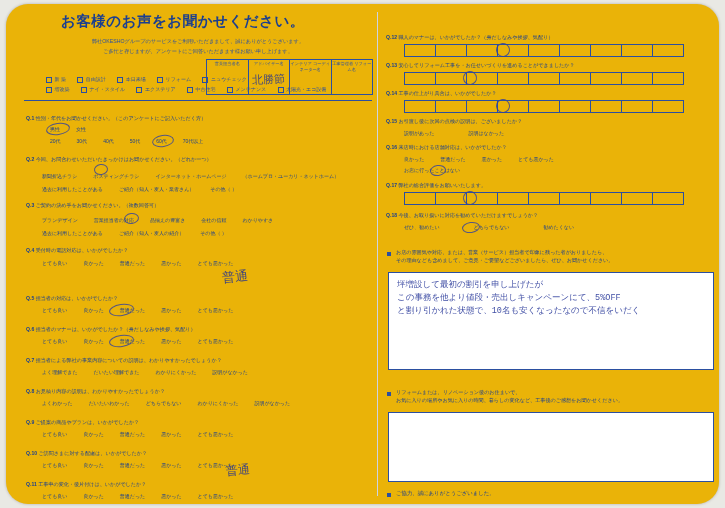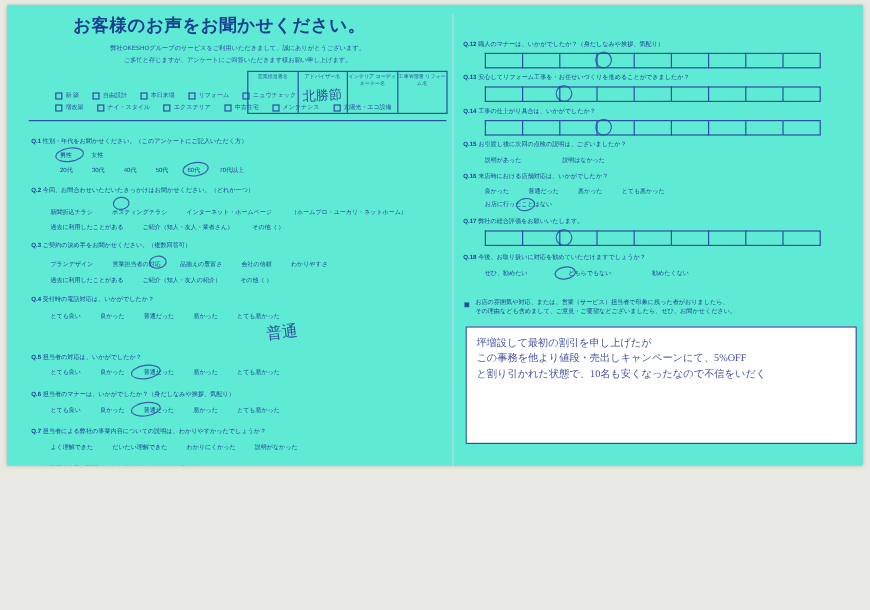--- a/index.html
+++ b/index.html
@@ -3,24 +3,25 @@
 <meta charset="utf-8">
 <style>
   html,body{margin:0;padding:0;}
   body{
     width:725px;height:508px;
     background:#e9e9e4;
     font-family:"Liberation Sans","DejaVu Sans",sans-serif;
     overflow:hidden;
   }
   .sheet{
-    position:absolute;left:6px;top:4px;width:713px;height:384px;
-    background:#5eead4;
+    position:absolute;left:6px;top:4px;width:713px;height:500px;
+    background:#eab308;
     box-shadow:0 0 3px rgba(0,0,0,.25);
     overflow:hidden;
+    border-radius:22px;
   }
   
   .title{
     position:absolute;left:55px;top:8px;
     font-size:14.5px;font-weight:bold;color:#1b3f8f;
     letter-spacing:.5px;
   }
   .lead{
     position:absolute;left:22px;top:33px;width:340px;
     font-size:5.2px;color:#2b4fa0;line-height:1.9;
@@ -43,21 +44,21 @@
   .opts span{display:inline-block;}
   .sep{display:inline-block;width:16px;}
   .sep-lg{display:inline-block;width:34px;}
   
   .circ{position:absolute;border:1.4px solid #2f3fa0;border-radius:50%;opacity:.8;transform:rotate(-8deg);}
   .hand{position:absolute;font-family:"DejaVu Sans",sans-serif;color:#26348e;opacity:.85;}
   
   .bul{position:absolute;width:4px;height:4px;background:#2b4fa0;}
   .blk{position:absolute;font-size:5.1px;color:#1b3f8f;line-height:1.5;}
   .writebox{position:absolute;border:1px solid #2b4fa0;background:#fff;}
-  .note{position:absolute;font-family:Liberation Serif, serif;color:#2a3a9a;font-size:8.5px;line-height:1.55;opacity:.9;}
+  .note{position:absolute;font-family:Liberation Mono, monospace;color:#2a3a9a;font-size:8.5px;line-height:1.55;opacity:.9;}
   .hr{position:absolute;border-top:1px solid #2b4fa0;}
   
   .ansgrid{position:absolute;display:flex;}
   .ansgrid .ac{width:30px;height:11px;border:1px solid #2b4fa0;border-right:none;}
   .ansgrid .ac:last-child{border-right:1px solid #2b4fa0;}
   .thanks{position:absolute;font-size:5.4px;color:#1b3f8f;}
 </style>
 </head>
 <body>
 

